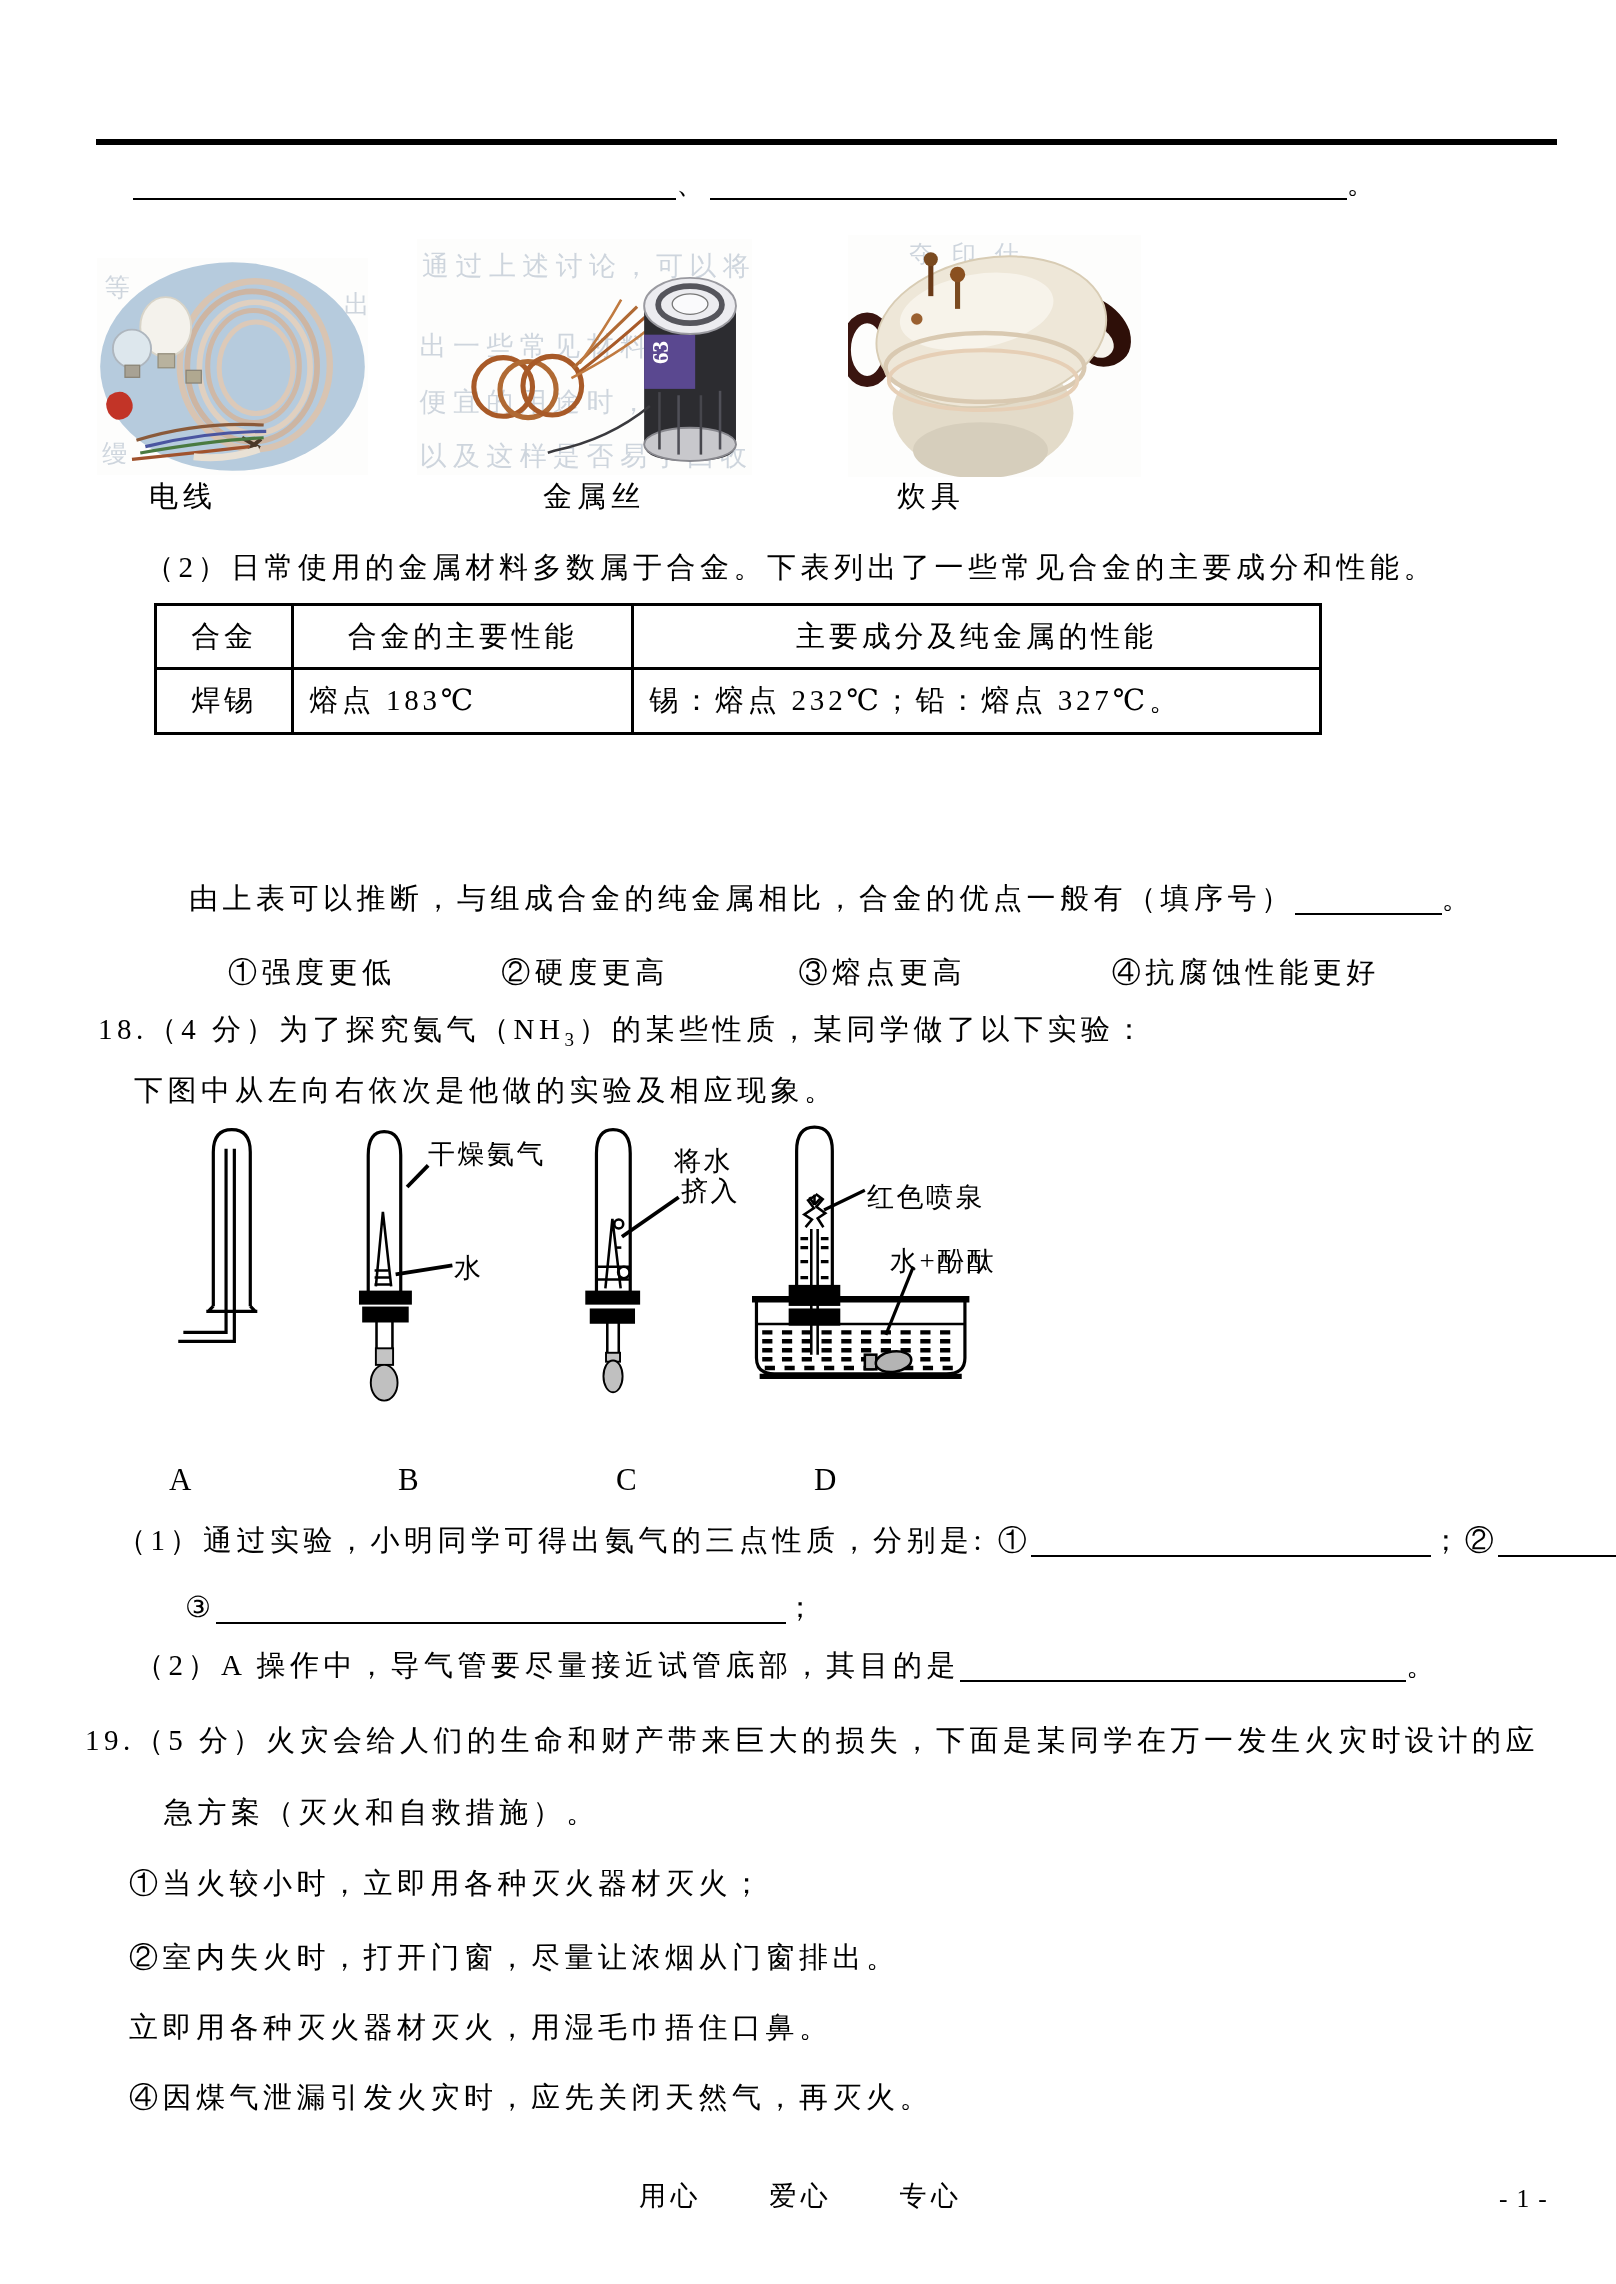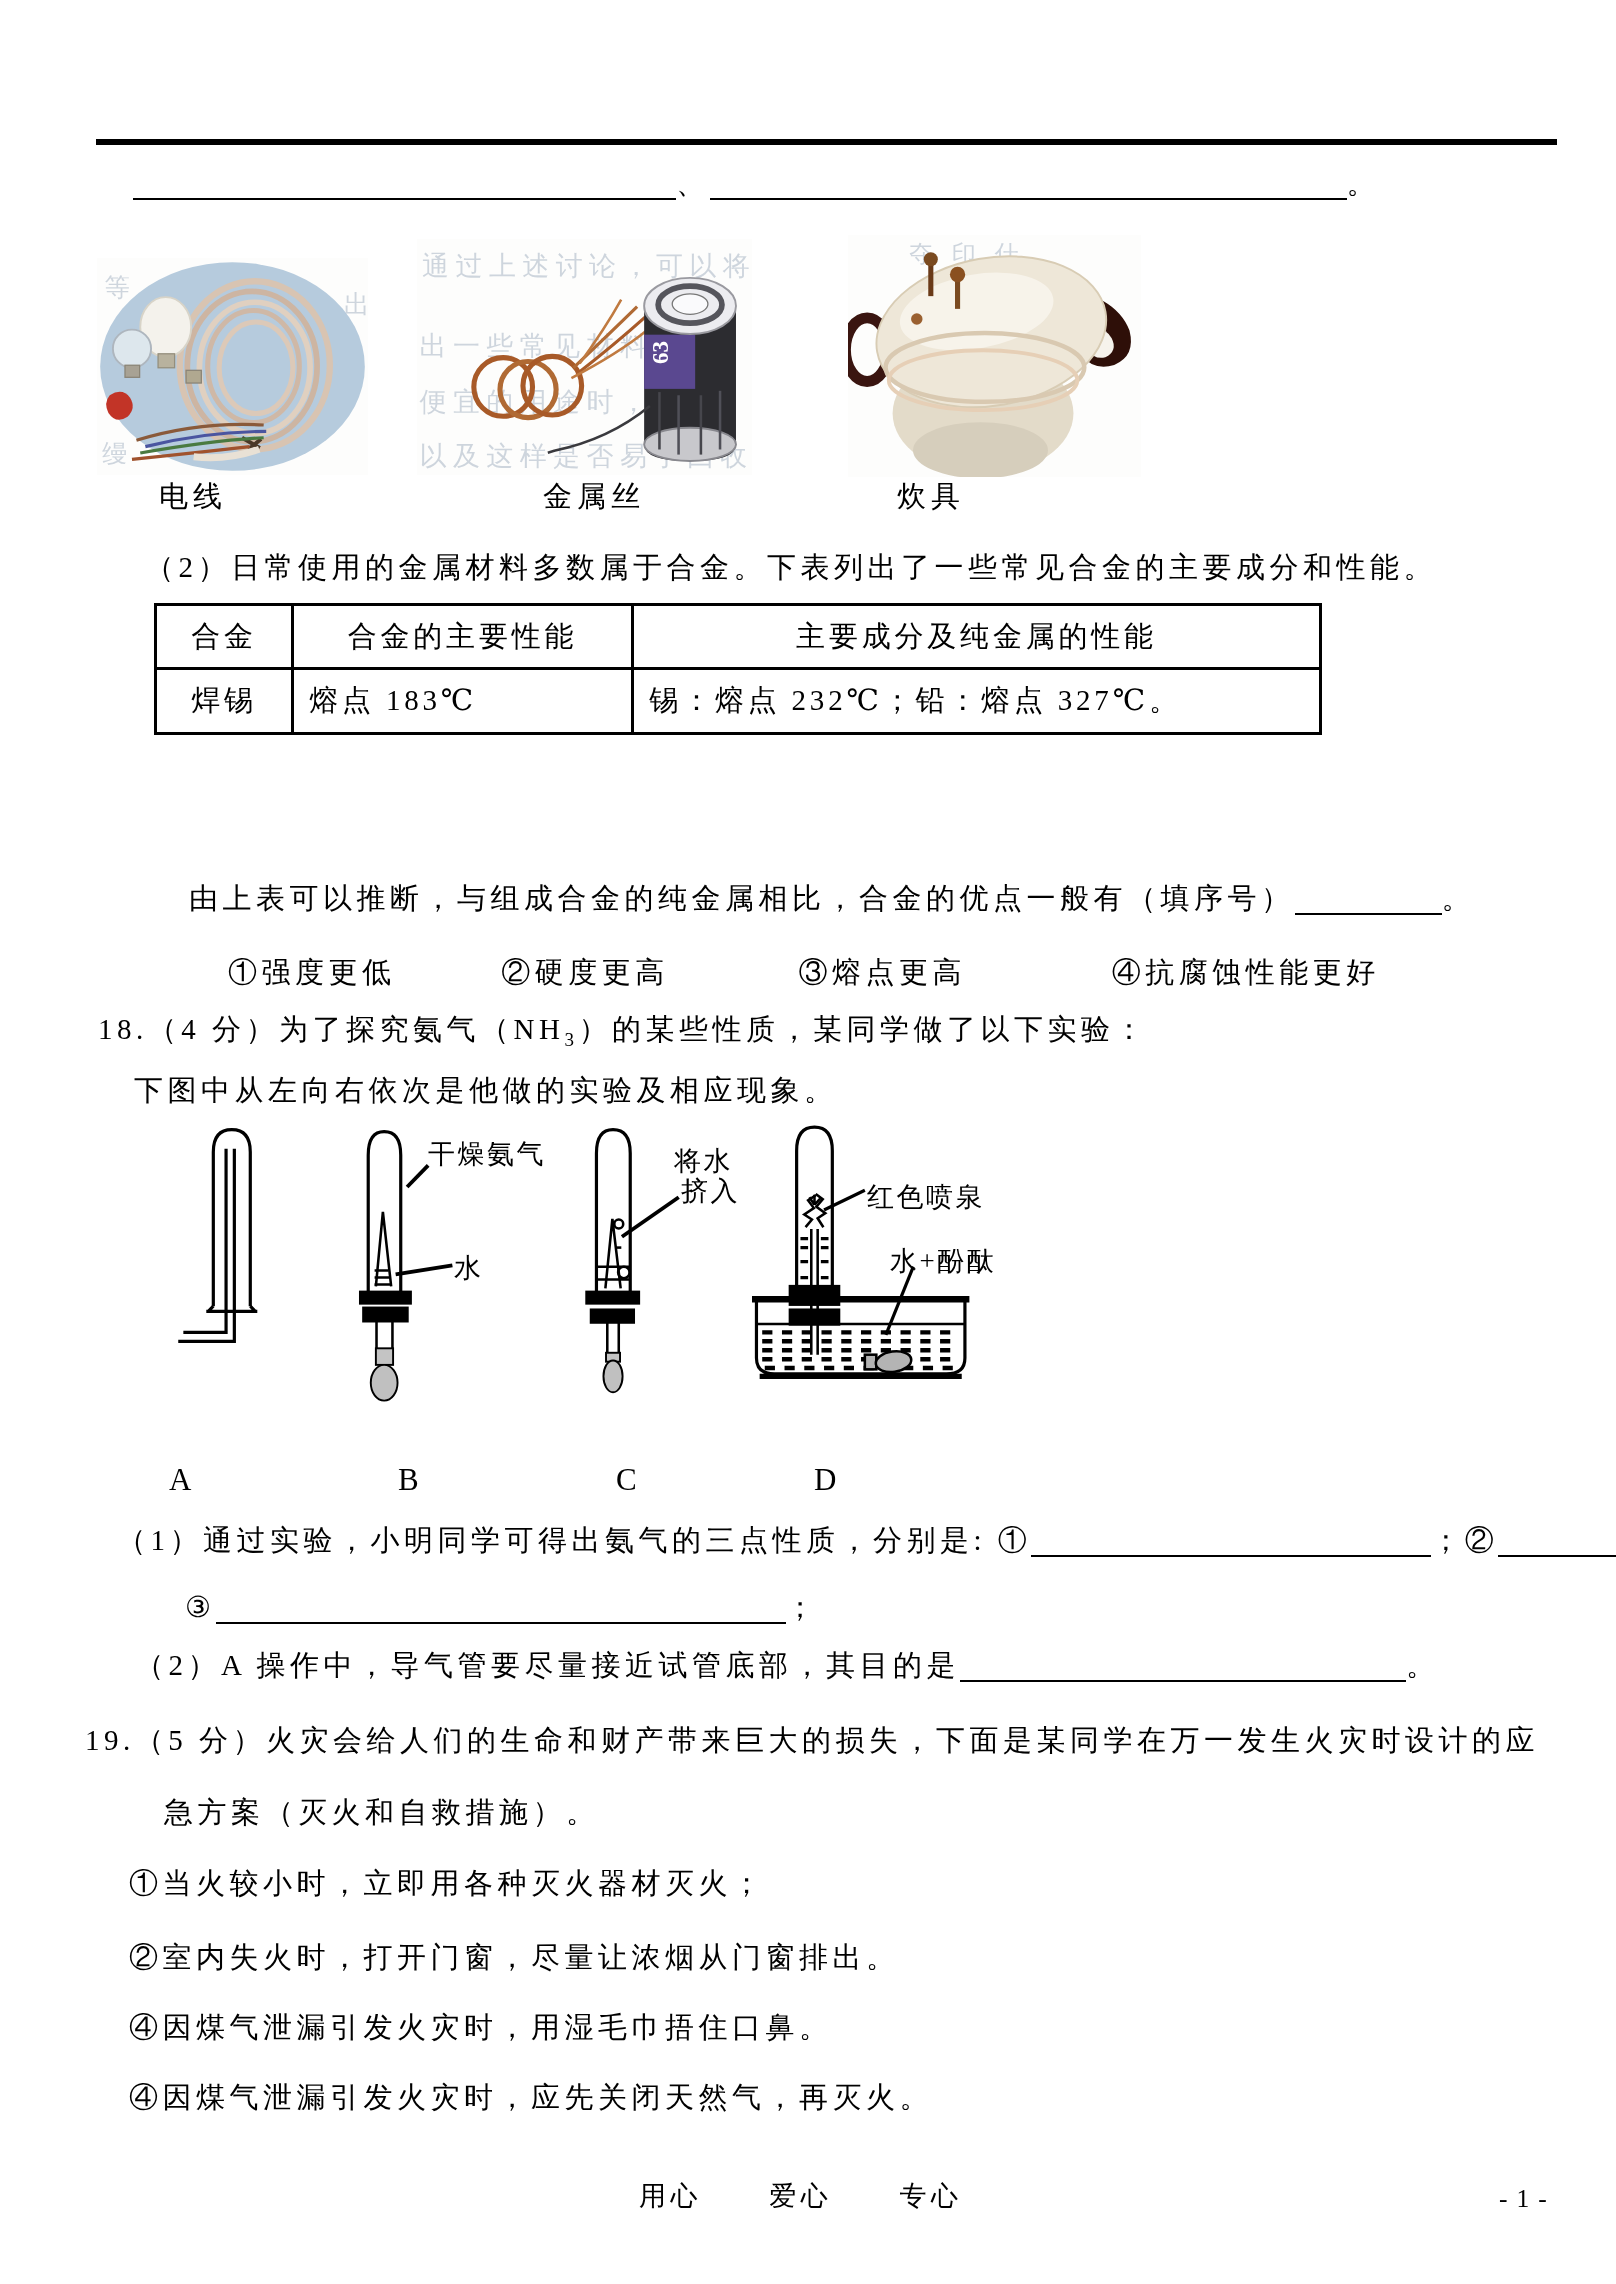--- a/index.html
+++ b/index.html
@@ -99,21 +99,21 @@
     <ellipse cx="215" cy="208" rx="156" ry="54" fill="none" stroke="#d9c9b1" stroke-width="7"></ellipse>
     <ellipse cx="212" cy="228" rx="148" ry="47" fill="none" stroke="#e6cfb6" stroke-width="6"></ellipse>
     <line x1="130" y1="40" x2="130" y2="96" stroke="#6a3a18" stroke-width="8"></line>
     <circle cx="130" cy="38" r="11" fill="#7a4a20"></circle>
     <line x1="172" y1="64" x2="172" y2="116" stroke="#7a4a20" stroke-width="8"></line>
     <circle cx="172" cy="62" r="12" fill="#8a5020"></circle>
     <circle cx="108" cy="132" r="9" fill="#9a6030"></circle>
   </svg>
 </div>
 
-<div class="plabel" style="left:159px;top:477px;">电线</div>
+<div class="plabel" style="left:149px;top:477px;">电线</div>
 <div class="plabel" style="left:543px;top:477px;">金属丝</div>
 <div class="plabel" style="left:897px;top:477px;">炊具</div>
 
 <div class="line" style="left:145px;top:551px;">（2）日常使用的金属材料多数属于合金。下表列出了一些常见合金的主要成分和性能。</div>
 
 <table class="alloy">
   <colgroup>
       <col style="width:137px">
       <col style="width:340px">
       <col>
@@ -221,21 +221,21 @@
   <span>③</span><span class="b" style="width:570px;"></span><span>；</span>
 </div>
 <div class="line" style="left:127px;top:1649px;margin-left:8px;">
   <span>（2）A 操作中，导气管要尽量接近试管底部，其目的是</span><span class="b" style="width:446px;"></span><span>。</span>
 </div>
 
 <div class="line" style="left:85px;top:1724px;">19.（5 分）火灾会给人们的生命和财产带来巨大的损失，下面是某同学在万一发生火灾时设计的应</div>
 <div class="line" style="left:164px;top:1796px;">急方案（灭火和自救措施）。</div>
 <div class="line" style="left:129px;top:1867px;">①当火较小时，立即用各种灭火器材灭火；</div>
 <div class="line" style="left:129px;top:1941px;">②室内失火时，打开门窗，尽量让浓烟从门窗排出。</div>
-<div class="line" style="left:129px;top:2011px;">④因煤气泄漏引发火灾时，用湿毛巾捂住口鼻。</div>
+<div class="line" style="left:129px;top:2011px;">立即用各种灭火器材灭火，用湿毛巾捂住口鼻。</div>
 <div class="line" style="left:129px;top:2081px;">④因煤气泄漏引发火灾时，应先关闭天然气，再灭火。</div>
 
 <div class="line" style="left:639px;top:2180px;font-size:27px;">
   <span>用心</span>
   <span style="margin-left:56px;">爱心</span>
   <span style="margin-left:56px;">专心</span>
 </div>
 <div class="line" style="left:1499px;top:2182px;font-size:25.5px;letter-spacing:1.3px;">- 1 -</div>
 
 

